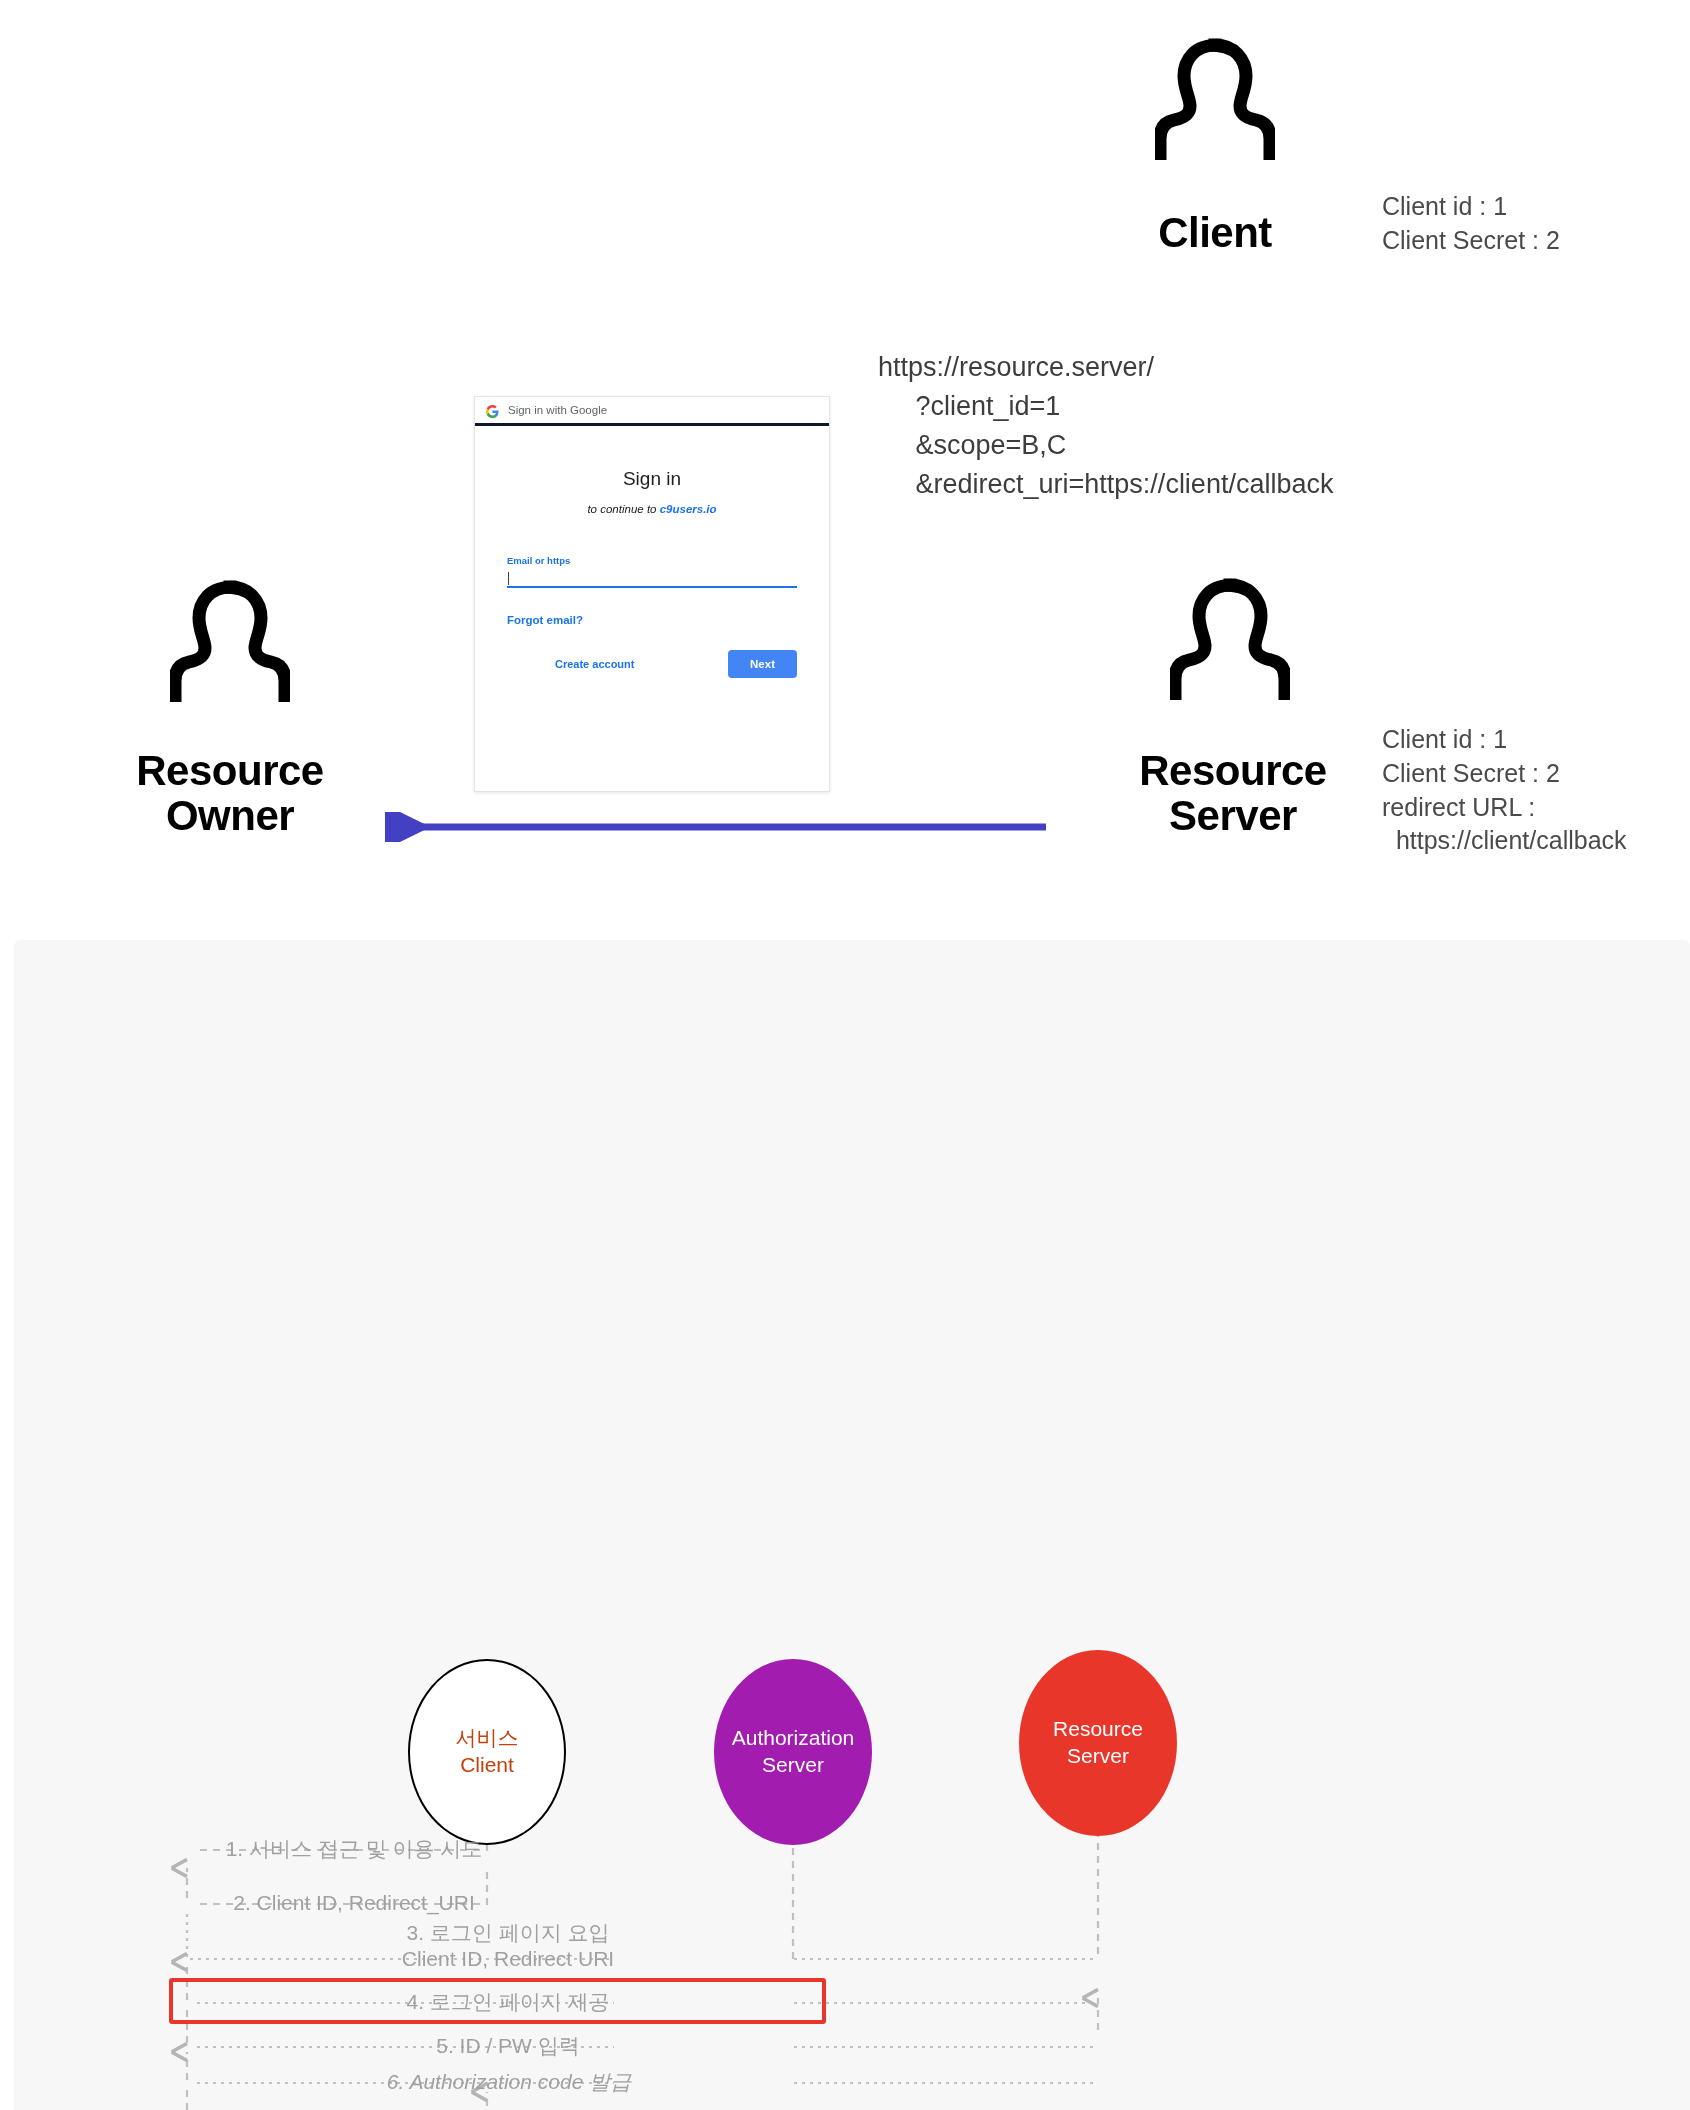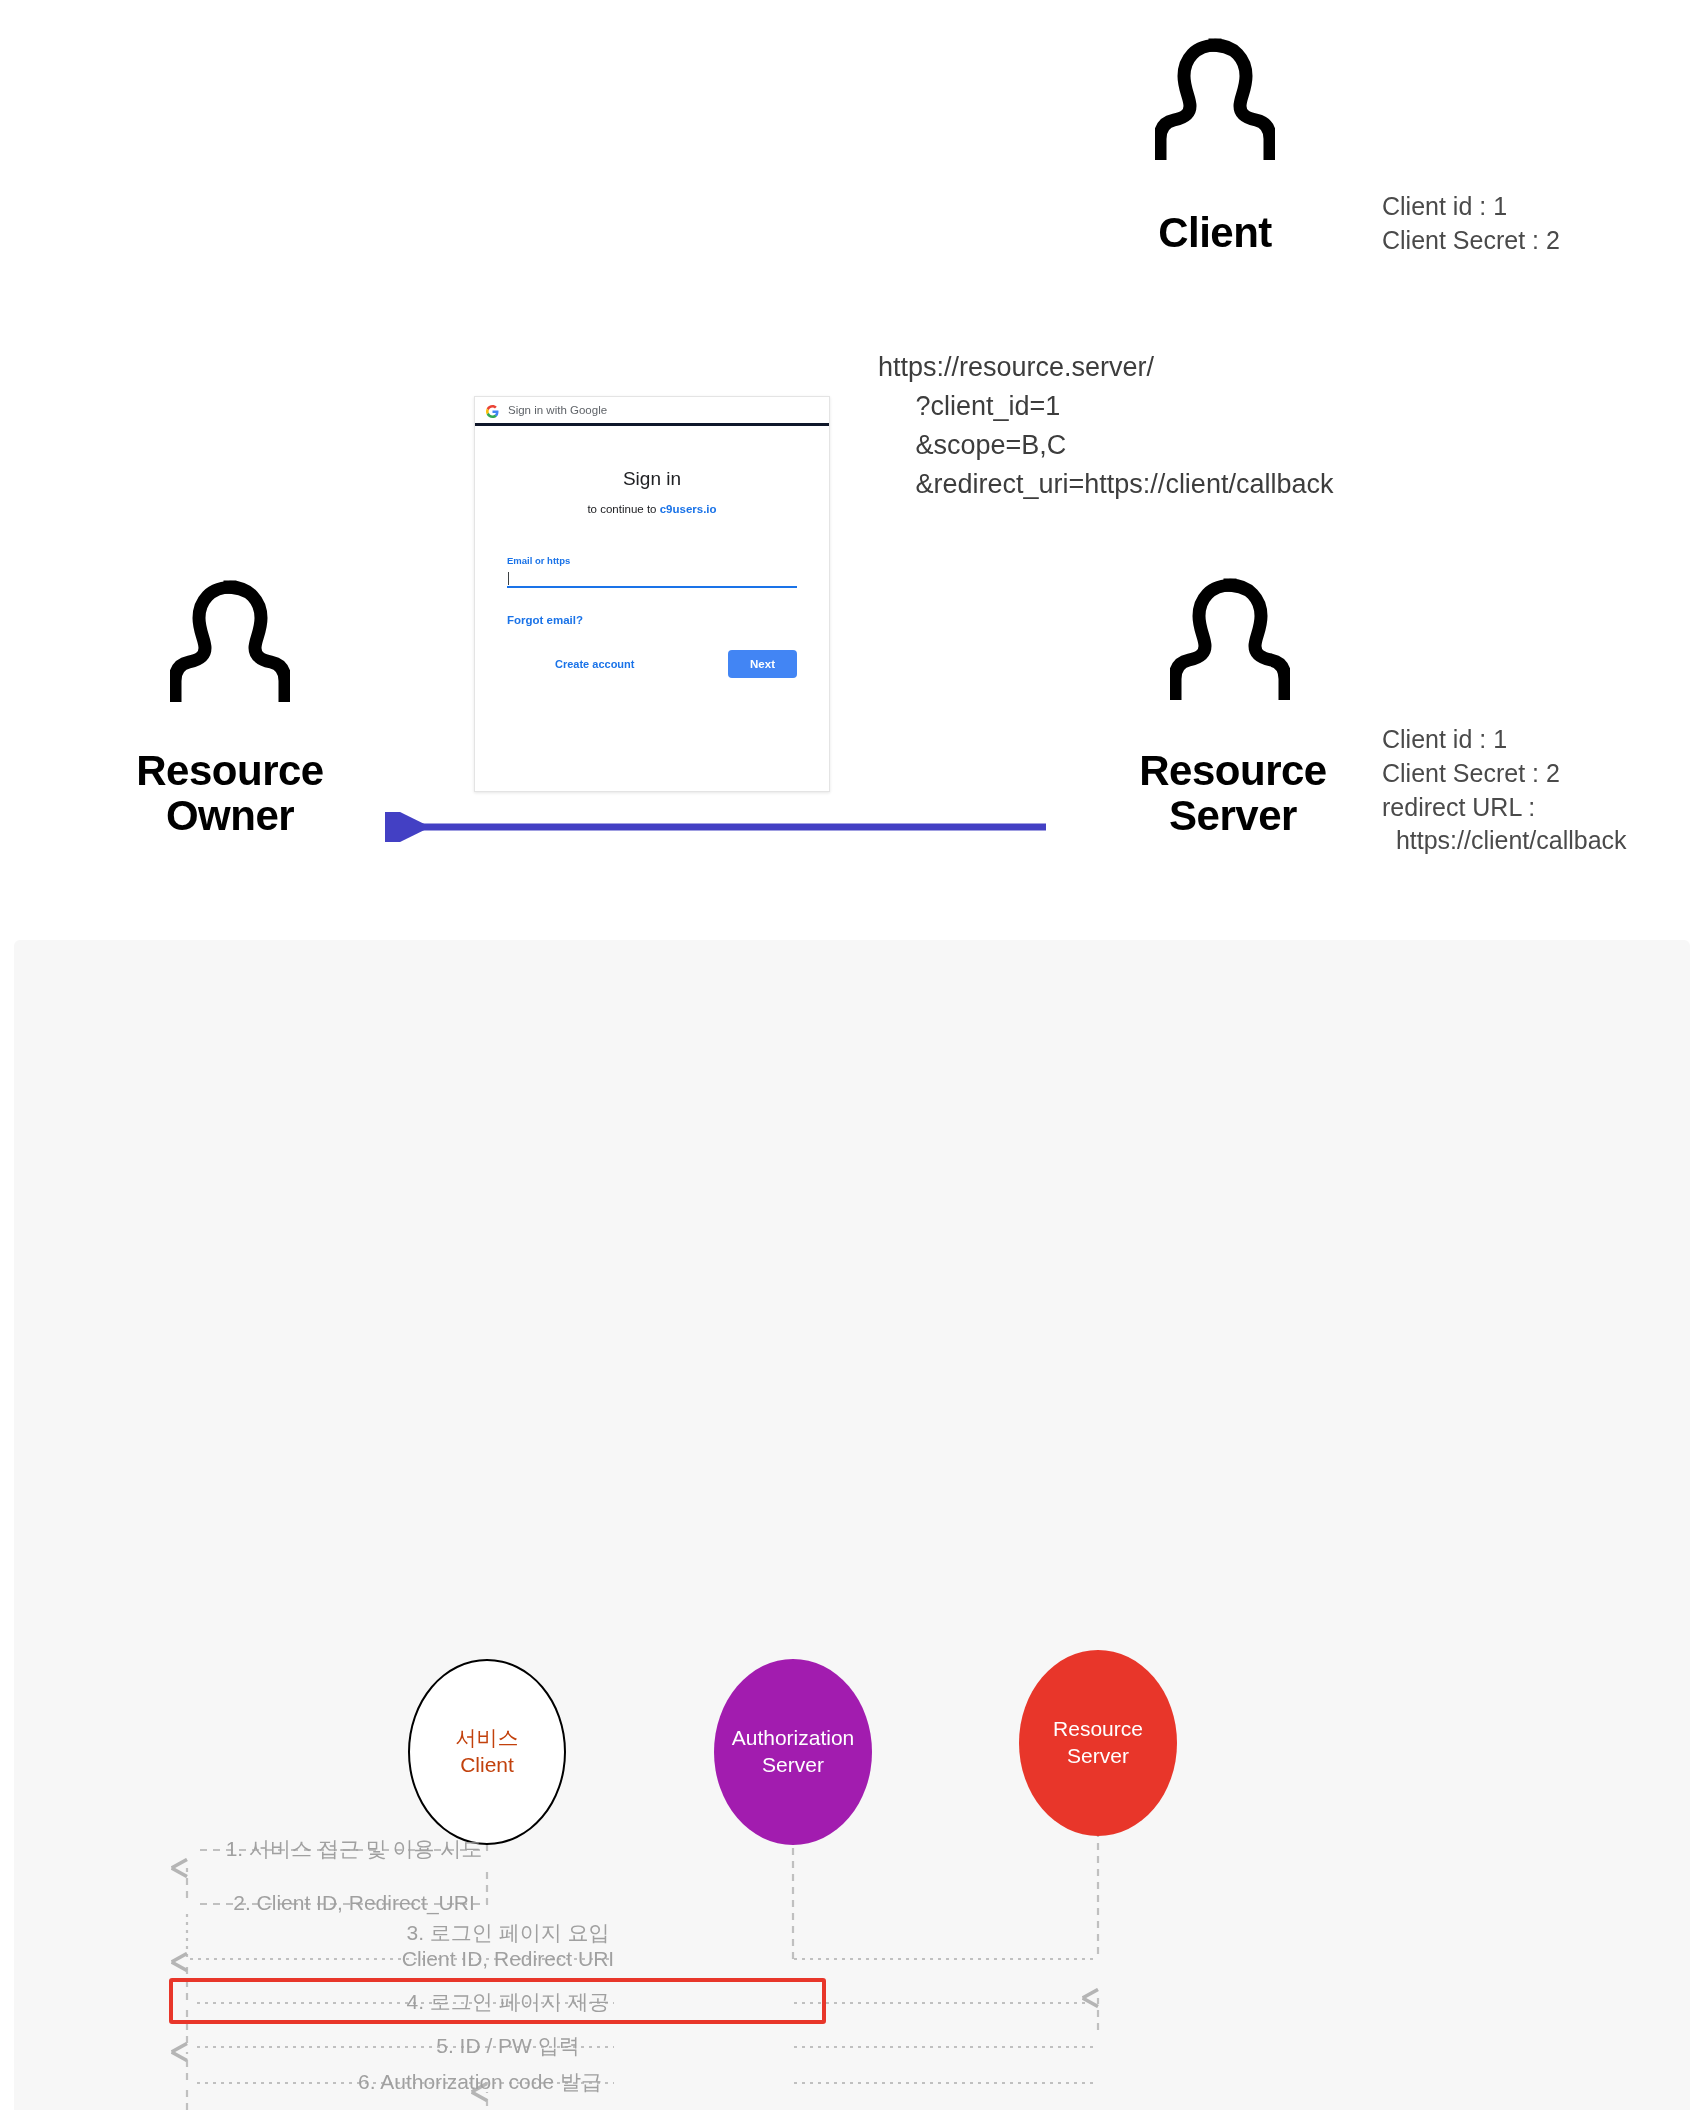--- a/index.html
+++ b/index.html
@@ -65,20 +65,21 @@
   }
   .gcard-head-title { font-size: 11.5px; color: #5f6368; }
   .gcard-body { padding: 28px 32px 0 32px; }
   .g-signin {
     text-align: center; font-size: 19px; color: #202124;
     font-weight: 500; margin-top: 14px;
   }
   .g-sub {
     text-align: center; font-size: 11.5px; color: #202124;
     margin-top: 13px;
+    font-style: italic;
   }
   .g-sub a { color: #1a73e8; font-weight: bold; text-decoration: none; }
   .g-field { margin-top: 40px; }
   .g-field-label { font-size: 9.5px; color: #1a73e8; font-weight: bold; }
   .g-input {
     margin-top: 5px; height: 17px;
     border-bottom: 2px solid #1a73e8;
     position: relative;
   }
   .g-caret {
@@ -320,19 +321,19 @@
       <div class="node-l1">Resource</div>
       <div class="node-l2">Server</div>
     </div>
 
     <div class="msg" style="left:340px; top:896px;">1. 서비스 접근 및 이용 시도</div>
     <div class="msg" style="left:340px; top:950px;">2. Client ID, Redirect_URI</div>
     <div class="msg" style="left:494px; top:980px;">3. 로그인 페이지 요입
 Client ID, Redirect URI</div>
     <div class="msg" style="left:494px; top:1049px;">4. 로그인 페이지 제공</div>
     <div class="msg" style="left:494px; top:1093px;">5. ID / PW 입력</div>
-    <div class="msg" style="left:466px; top:1129px;">6. Authorization code 발급</div>
+    <div class="msg" style="left:495px; top:1129px;font-style:italic;">6. Authorization code 발급</div>
     <div class="msg" style="left:334px; top:1169px;">7. Redirect_URI 로
 Authorizatino code 전달</div>
 
   </div>
 
 </div>
 
 </body></html>

